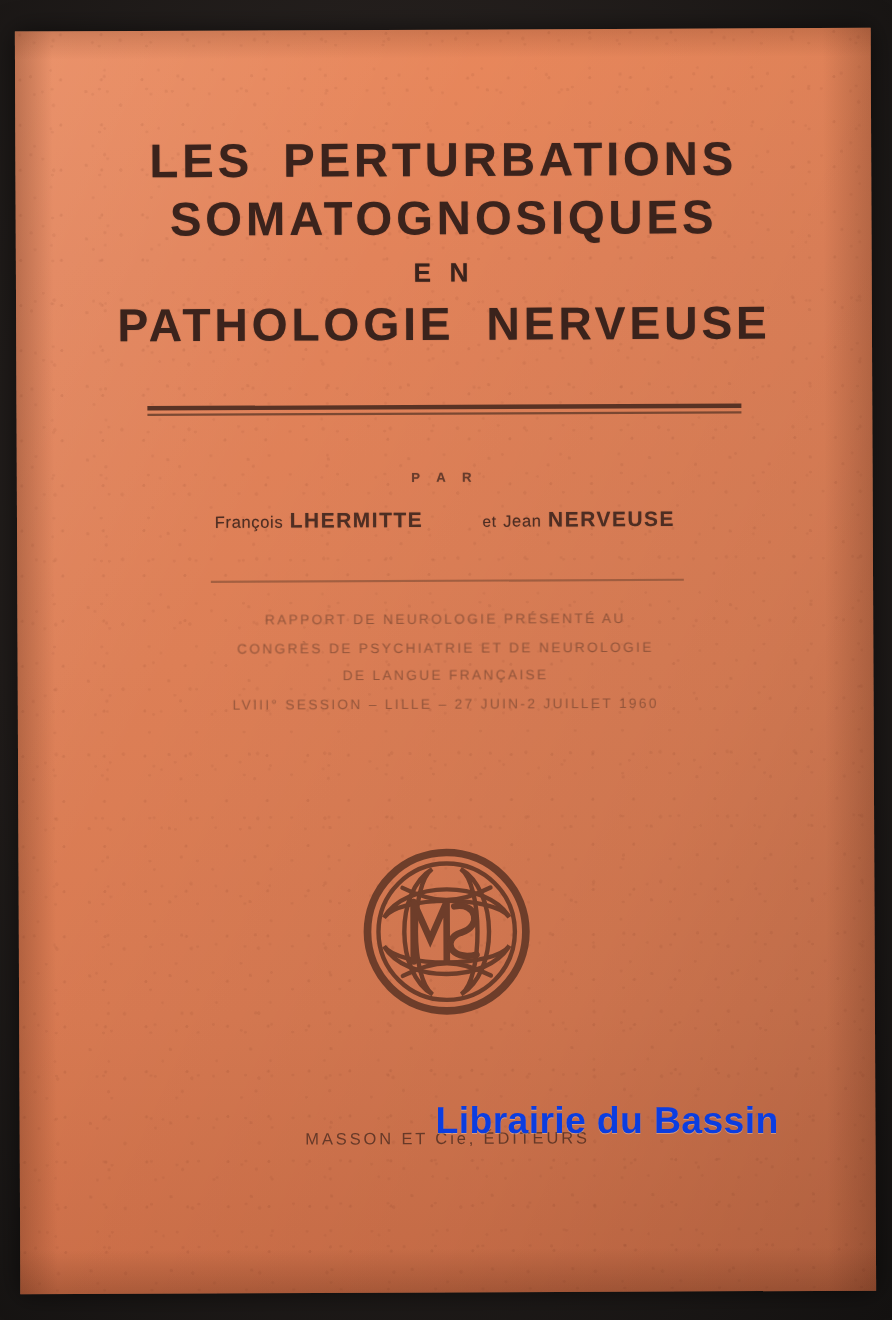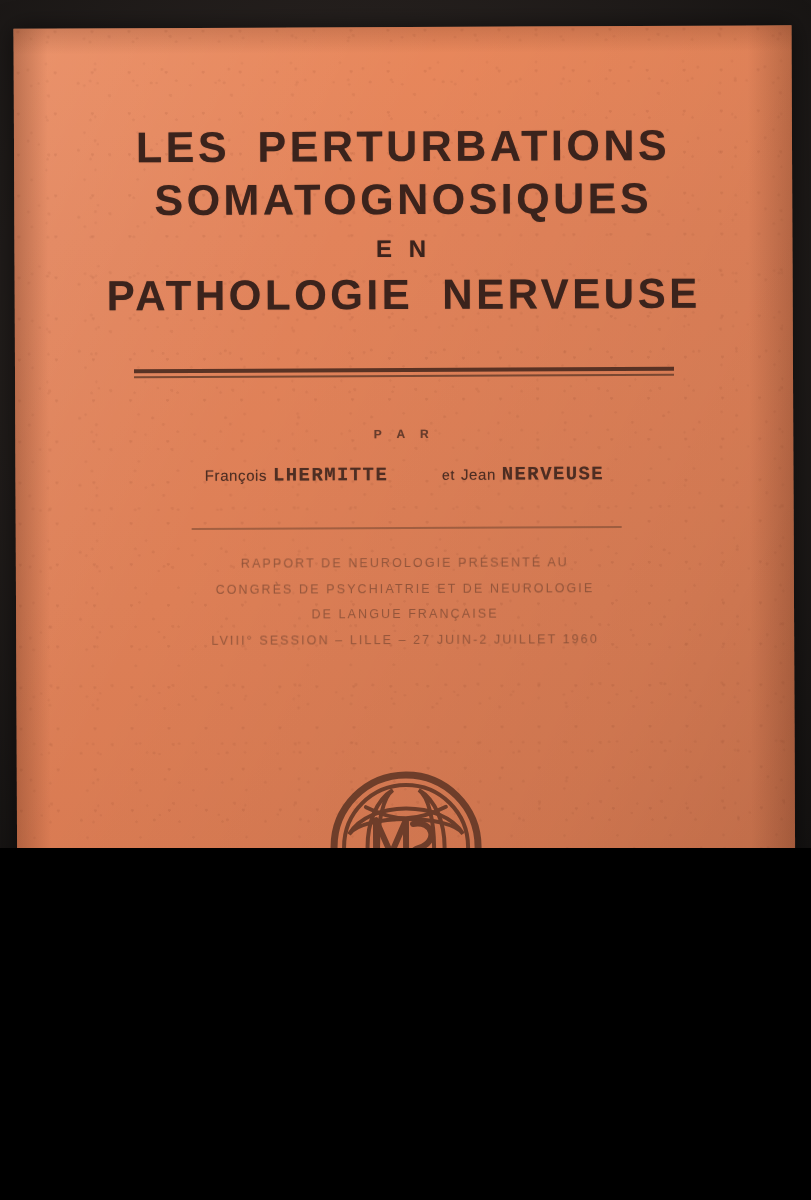--- a/index.html
+++ b/index.html
@@ -9,21 +9,21 @@
   }
   body {
     width: 811px;
     height: 1200px;
     overflow: hidden;
     font-family: "Liberation Sans", sans-serif;
   }
   #photo {
     position: relative;
     width: 811px;
-    height: 848px;
+    height: 1200px;
     background: #14b8a6;
     overflow: hidden;
   }
   
   #backdrop {
     position: absolute;
     inset: 0;
     background:
       radial-gradient(ellipse at 45% 40%, #3a3330 0%, #241f1d 45%, #141211 100%);
   }
@@ -143,21 +143,21 @@
   #authors {
     position: absolute;
     left: 0; right: 0;
     top: 436px;
     text-align: center;
     font-size: 19px;
     letter-spacing: 0.6px;
     opacity: 0.88;
   }
   #authors .small { font-size: 15px; text-align: right; }
-  #authors .caps { font-weight: 700; letter-spacing: 1.4px; font-family: Liberation Mono, monospace; }
+  #authors .caps { font-weight: 700; letter-spacing: 1.4px; }
   #authors .conj { font-size: 14px; font-weight: 400; margin-left: 48px; }
 
   #subrule {
     position: absolute;
     left: 176px;
     width: 430px;
     top: 500px;
     height: 2px;
     background: #5e3929;
     opacity: 0.45;

